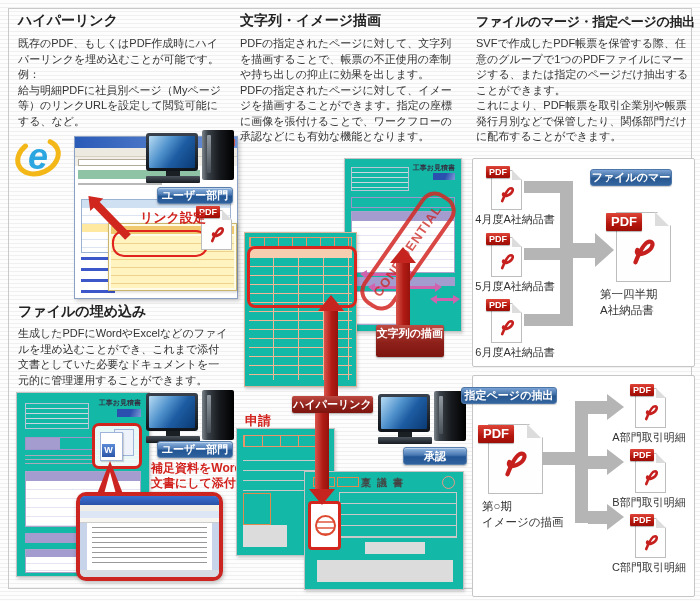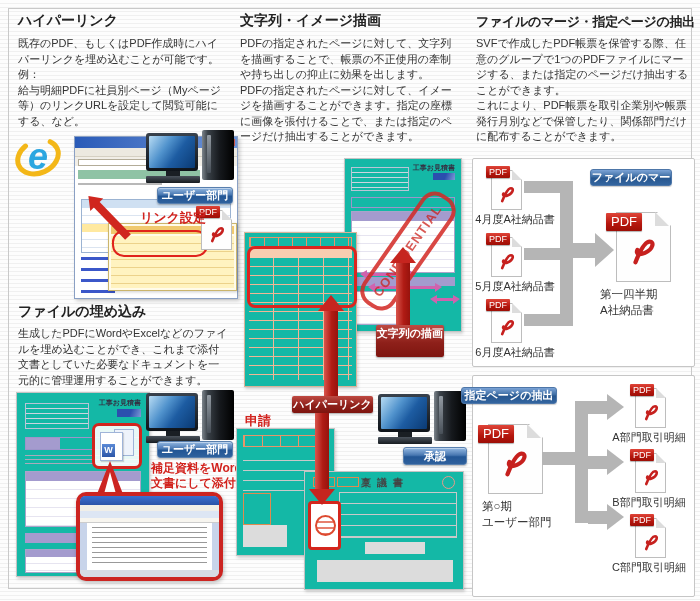--- a/index.html
+++ b/index.html
@@ -21,21 +21,21 @@
     box-shadow:0 1px 1px rgba(0,0,0,.2)}
   .btn-dept{position:absolute;background:linear-gradient(#93b8e2,#4877b1 45%,#235695 55%,#2f619d);
     border:1px solid #587fae;border-radius:3px;color:#fff;font-size:11px;font-weight:bold;text-align:center;
     box-shadow:0 1px 2px rgba(0,0,0,.3),inset 0 1px 0 rgba(255,255,255,.4)}
   .red-txt{position:absolute;color:#d2231e;font-weight:bold}
   
   .pdf{position:absolute}
   .pdf .pg{position:absolute;background:#fefefe;border:1px solid #bdbdbd;box-shadow:1px 1px 2px rgba(0,0,0,.15);
     clip-path:polygon(0 0,calc(100% - 10px) 0,100% 10px,100% 100%,0 100%)}
   .pdf .flap{position:absolute;width:0;height:0;border-bottom:10px solid #dcdcdc;border-right:10px solid transparent}
-  .pdf .bdg{position:absolute;background:linear-gradient(#df4438,#b5160d 60%,#9d0e06);color:#fff;font-weight:normal;
+  .pdf .bdg{position:absolute;background:linear-gradient(#df4438,#b5160d 60%,#9d0e06);color:#fff;font-weight:bold;
     border-radius:1px;box-shadow:0 1px 1px rgba(0,0,0,.3);text-align:left}
   .pdf svg{position:absolute}
   .pdf-s{width:36px;height:44px}
   .pdf-s .pg{left:5px;top:4px;width:29px;height:38px}
   .pdf-s .flap{left:26px;top:4px}
   .pdf-s .bdg{left:0;top:0;font-size:9px;line-height:12px;padding:0 3px}
   .pdf-s svg{left:11px;top:17px;width:21px;height:21px}
   .pdf-l{width:64px;height:74px}
   .pdf-l .pg{left:10px;top:4px;width:53px;height:68px;clip-path:polygon(0 0,calc(100% - 14px) 0,100% 14px,100% 100%,0 100%)}
   .pdf-l .flap{left:49px;top:4px;border-bottom-width:14px;border-right-width:14px}
@@ -187,21 +187,21 @@
   <div class="abs" style="left:0;top:15px;right:0;height:7px;background:#dde6f4"></div>
   <div class="abs" style="left:0;top:22px;right:0;height:4px;background:#f7f5ef;border-bottom:1px solid #ccc"></div>
   <div class="abs" style="left:0;top:27px;width:7px;bottom:7px;background:#c8d4ea"></div>
   <div class="abs" style="right:0;top:27px;width:7px;bottom:7px;background:#c8d4ea"></div>
   <div class="abs" style="left:12px;top:31px;right:12px;height:36px;background:repeating-linear-gradient(180deg,#999 0 1px,transparent 1px 5px)"></div>
   <div class="abs" style="left:0;bottom:0;right:0;height:7px;background:#d6dbe4;border-radius:0 0 5px 5px"></div>
 </div>
 
 <h2 class="sec" style="left:240px;top:12px">文字列・イメージ描画</h2>
 <p class="sec pre" style="left:240px;top:36px;width:218px">PDFの指定されたページに対して、文字列を描画することで、帳票の不正使用の牽制や持ち出しの抑止に効果を出します。
-PDFの指定されたページに対して、イメージを描画することができます。指定の座標に画像を張付けることで、または指定のページだけ抽出することができます。</p>
+PDFの指定されたページに対して、イメージを描画することができます。指定の座標に画像を張付けることで、ワークフローの承認などにも有効な機能となります。</p>
 
 <div class="doc" style="left:344px;top:158px;width:116px;height:172px">
   <div class="abs" style="right:6px;top:4px;font-size:7px;font-weight:bold;color:#334">工事お見積書</div>
   <div class="abs" style="right:6px;top:14px;width:22px;height:7px;background:linear-gradient(110deg,#2b4fae 55%,#7e9bd6)"></div>
   <div class="abs" style="left:6px;top:8px;width:56px;height:22px;border:1px solid #b9c4d6;background:repeating-linear-gradient(180deg,transparent 0 4px,#ccd4e0 4px 5px)"></div>
   <div class="abs" style="left:6px;top:38px;right:6px;height:9px;border:1px solid #9d94c9"></div>
   <div class="abs" style="left:6px;top:52px;right:6px;height:60px;border:1px solid #a9a4c9;background:repeating-linear-gradient(180deg,#fff 0 7px,#e6e4f0 7px 8px)">
     <div class="abs" style="left:0;top:0;right:0;height:9px;background:#a49bce"></div>
   </div>
   <div class="abs" style="left:6px;top:118px;right:6px;height:9px;background:#a49bce"></div>
@@ -322,21 +322,21 @@
 
 <div class="pdf pdf-l" style="left:478px;top:420px">
   <div class="pg"></div>
     <div class="flap"></div>
   <svg viewBox="0 0 36 36">
       <path d="M9 31 C 14 18 19 9 24 9 c 5 0 4 8 -5 12 c -6 2.6 -10 1 -8 -3" fill="none" stroke="#c6201e" stroke-width="4.5" stroke-linecap="round"></path>
     </svg>
   <div class="bdg">PDF</div>
 </div>
 <div class="pdf-lbl lft pre" style="left:482px;top:498px;width:96px;font-size:11.5px;line-height:16px">第○期
-ユーザー部門</div>
+イメージの描画</div>
 
 <div class="gbar" style="left:542px;top:452px;width:33px;height:13px"></div>
 <div class="gbar" style="left:575px;top:401px;width:13px;height:122px"></div>
 <div class="gbar" style="left:588px;top:401px;width:20px;height:13px"></div>
 <span class="tri" style="left:607px;top:394px;border-top:13px solid transparent;border-bottom:13px solid transparent;border-left:17px solid #b5b5b5"></span>
 <div class="gbar" style="left:588px;top:456px;width:20px;height:13px"></div>
 <span class="tri" style="left:607px;top:449px;border-top:13px solid transparent;border-bottom:13px solid transparent;border-left:17px solid #b5b5b5"></span>
 <div class="gbar" style="left:588px;top:511px;width:20px;height:13px"></div>
 <span class="tri" style="left:607px;top:504px;border-top:13px solid transparent;border-bottom:13px solid transparent;border-left:17px solid #b5b5b5"></span>
 

